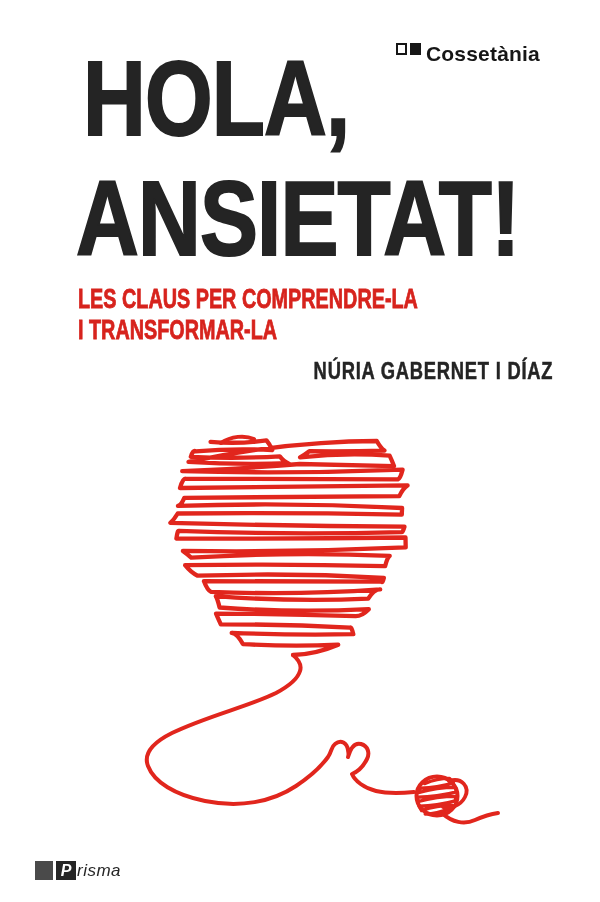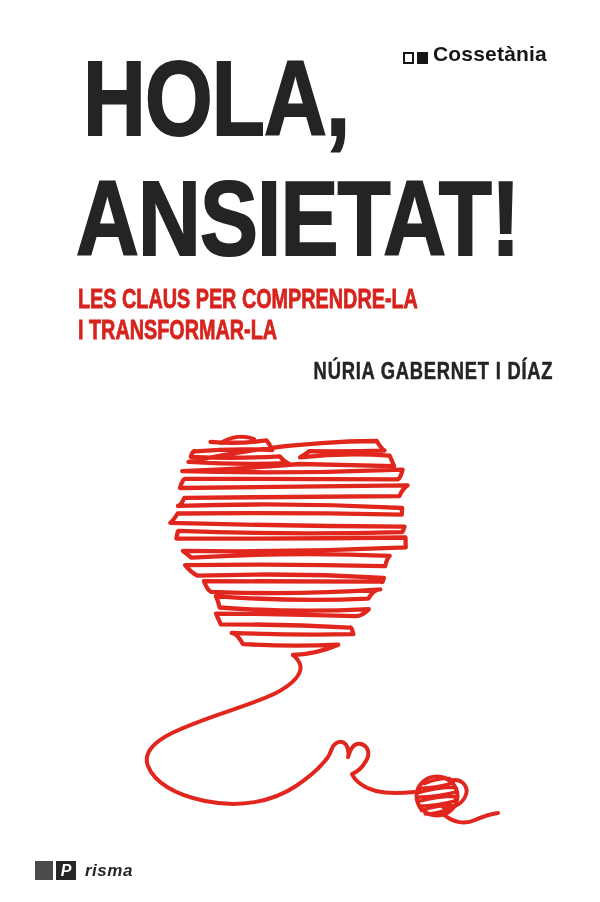--- a/index.html
+++ b/index.html
@@ -3,21 +3,21 @@
 <meta charset="utf-8">
 <style>
   html,body{margin:0;padding:0;}
   body{
     width:600px;height:902px;background:#ffffff;position:relative;overflow:hidden;
     font-family:"Liberation Sans", sans-serif;
   }
   .cover{position:absolute;inset:0;background:#fff;}
 
   
-  .publisher{position:absolute;top:43px;right:53px;display:flex;align-items:flex-end;margin-left:12px;}
+  .publisher{position:absolute;top:43px;right:60px;display:flex;align-items:flex-start;margin-left:12px;}
   .publisher .sq-outline{width:9px;height:12px;border:2px solid var(--logo-black);margin-right:3px;box-sizing:border-box;width:11px;}
   .publisher .sq-filled{width:11px;height:12px;background:var(--logo-black);}
   .publisher .pub-name{margin-left:5px;font-size:21px;font-weight:600;color:var(--logo-black);letter-spacing:.2px;line-height:1;}
 
   
   .title-line{
     position:absolute;font-weight:900;font-size:106px;line-height:1;color:var(--ink);
     letter-spacing:-1px;transform:scaleX(.82);transform-origin:0 0;white-space:nowrap;
     -webkit-text-stroke:2px var(--ink);
   }
@@ -38,21 +38,21 @@
     white-space:nowrap;-webkit-text-stroke:.5px var(--ink);
   }
 
   
   svg.illus{position:absolute;left:0;top:0;width:600px;height:902px;}
 
   
   .imprint{position:absolute;left:35px;top:861px;display:flex;align-items:stretch;height:19px;}
   .imprint .isq1{width:18px;height:19px;background:var(--imprint-gray);margin-right:3px;}
   .imprint .isq2{width:20px;height:19px;background:var(--imprint-dark);color:#fff;display:flex;align-items:center;justify-content:center;font-style:italic;font-weight:700;font-size:16px;line-height:1;}
-  .imprint .irest{font-style:italic;font-weight:700;font-size:17px;line-height:19px;color:var(--imprint-dark);margin-left:9px;letter-spacing:.5px;}
+  .imprint .irest{font-style:italic;font-weight:400;font-size:17px;line-height:19px;color:var(--imprint-dark);margin-left:1px;letter-spacing:.5px;}
 </style>
 </head>
 <body>
 
 <div class="cover">
 
   <div class="publisher">
     <span class="sq-outline"></span>
     <span class="sq-filled"></span>
     <span class="pub-name">Cossetània</span>

